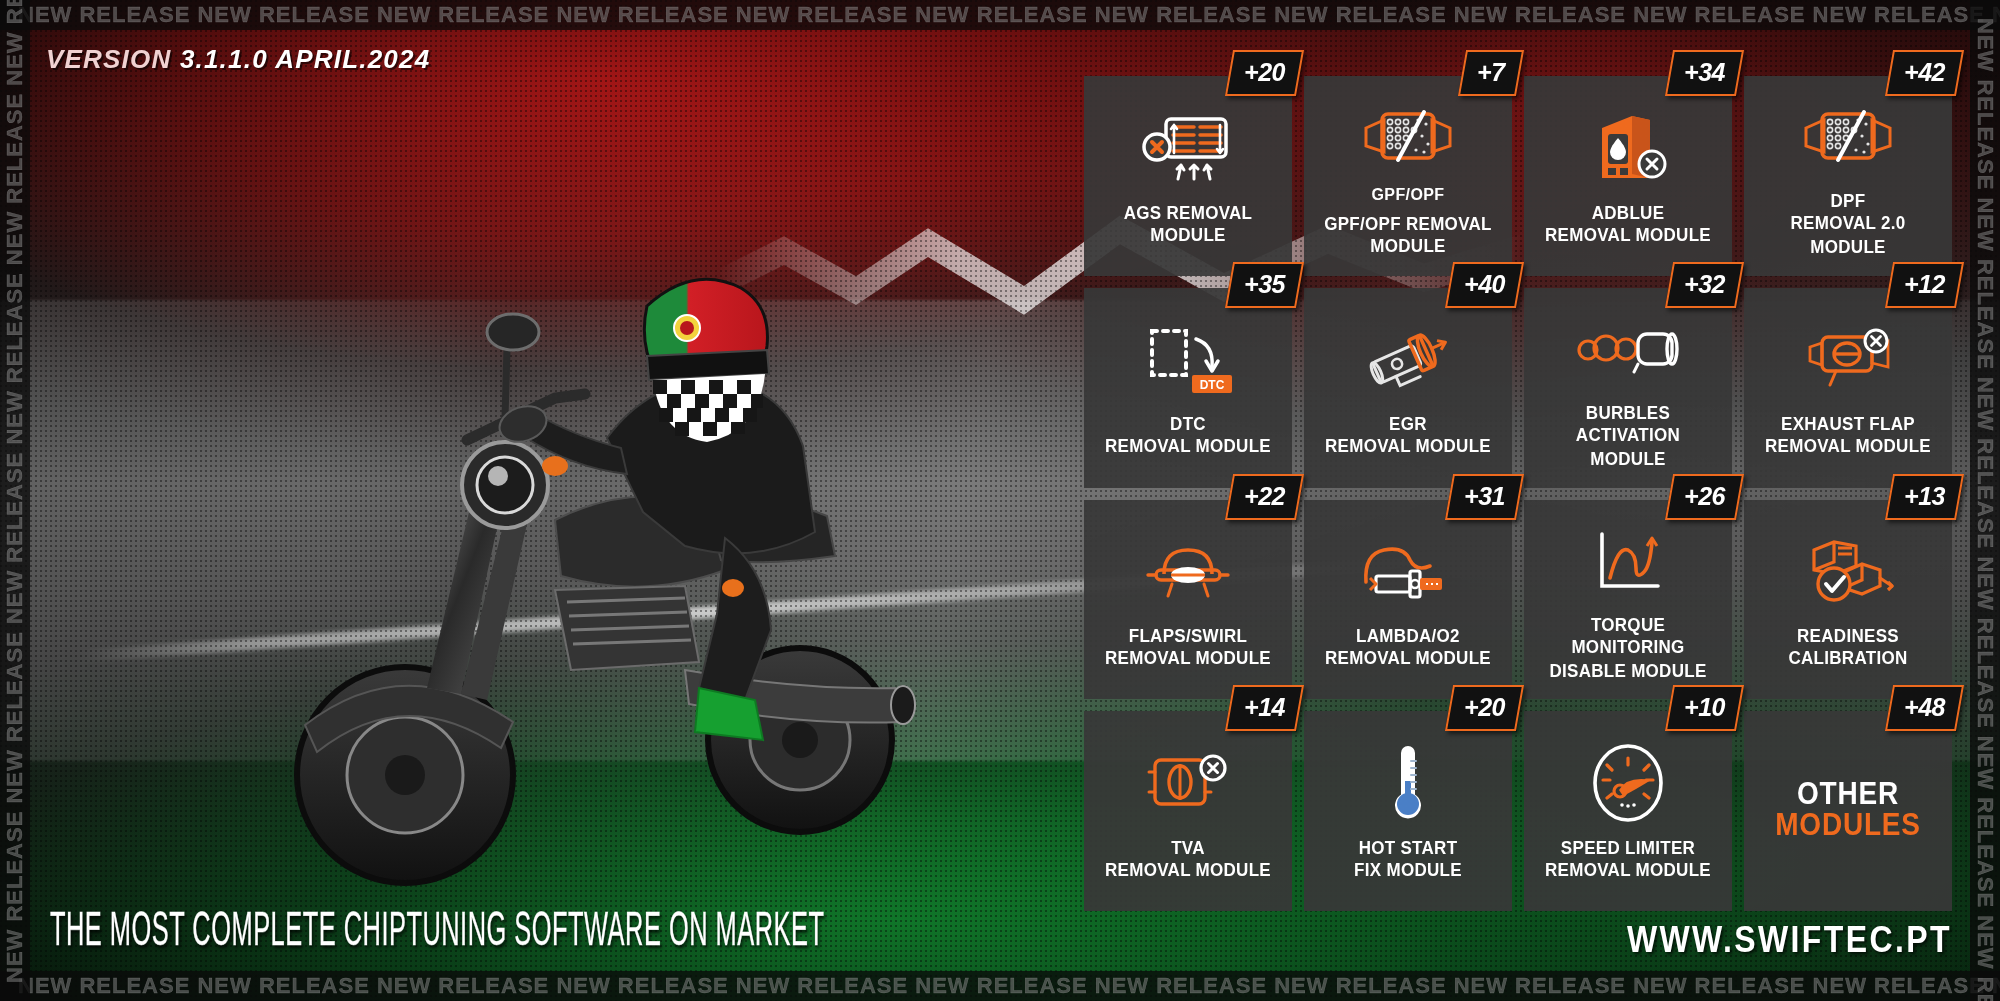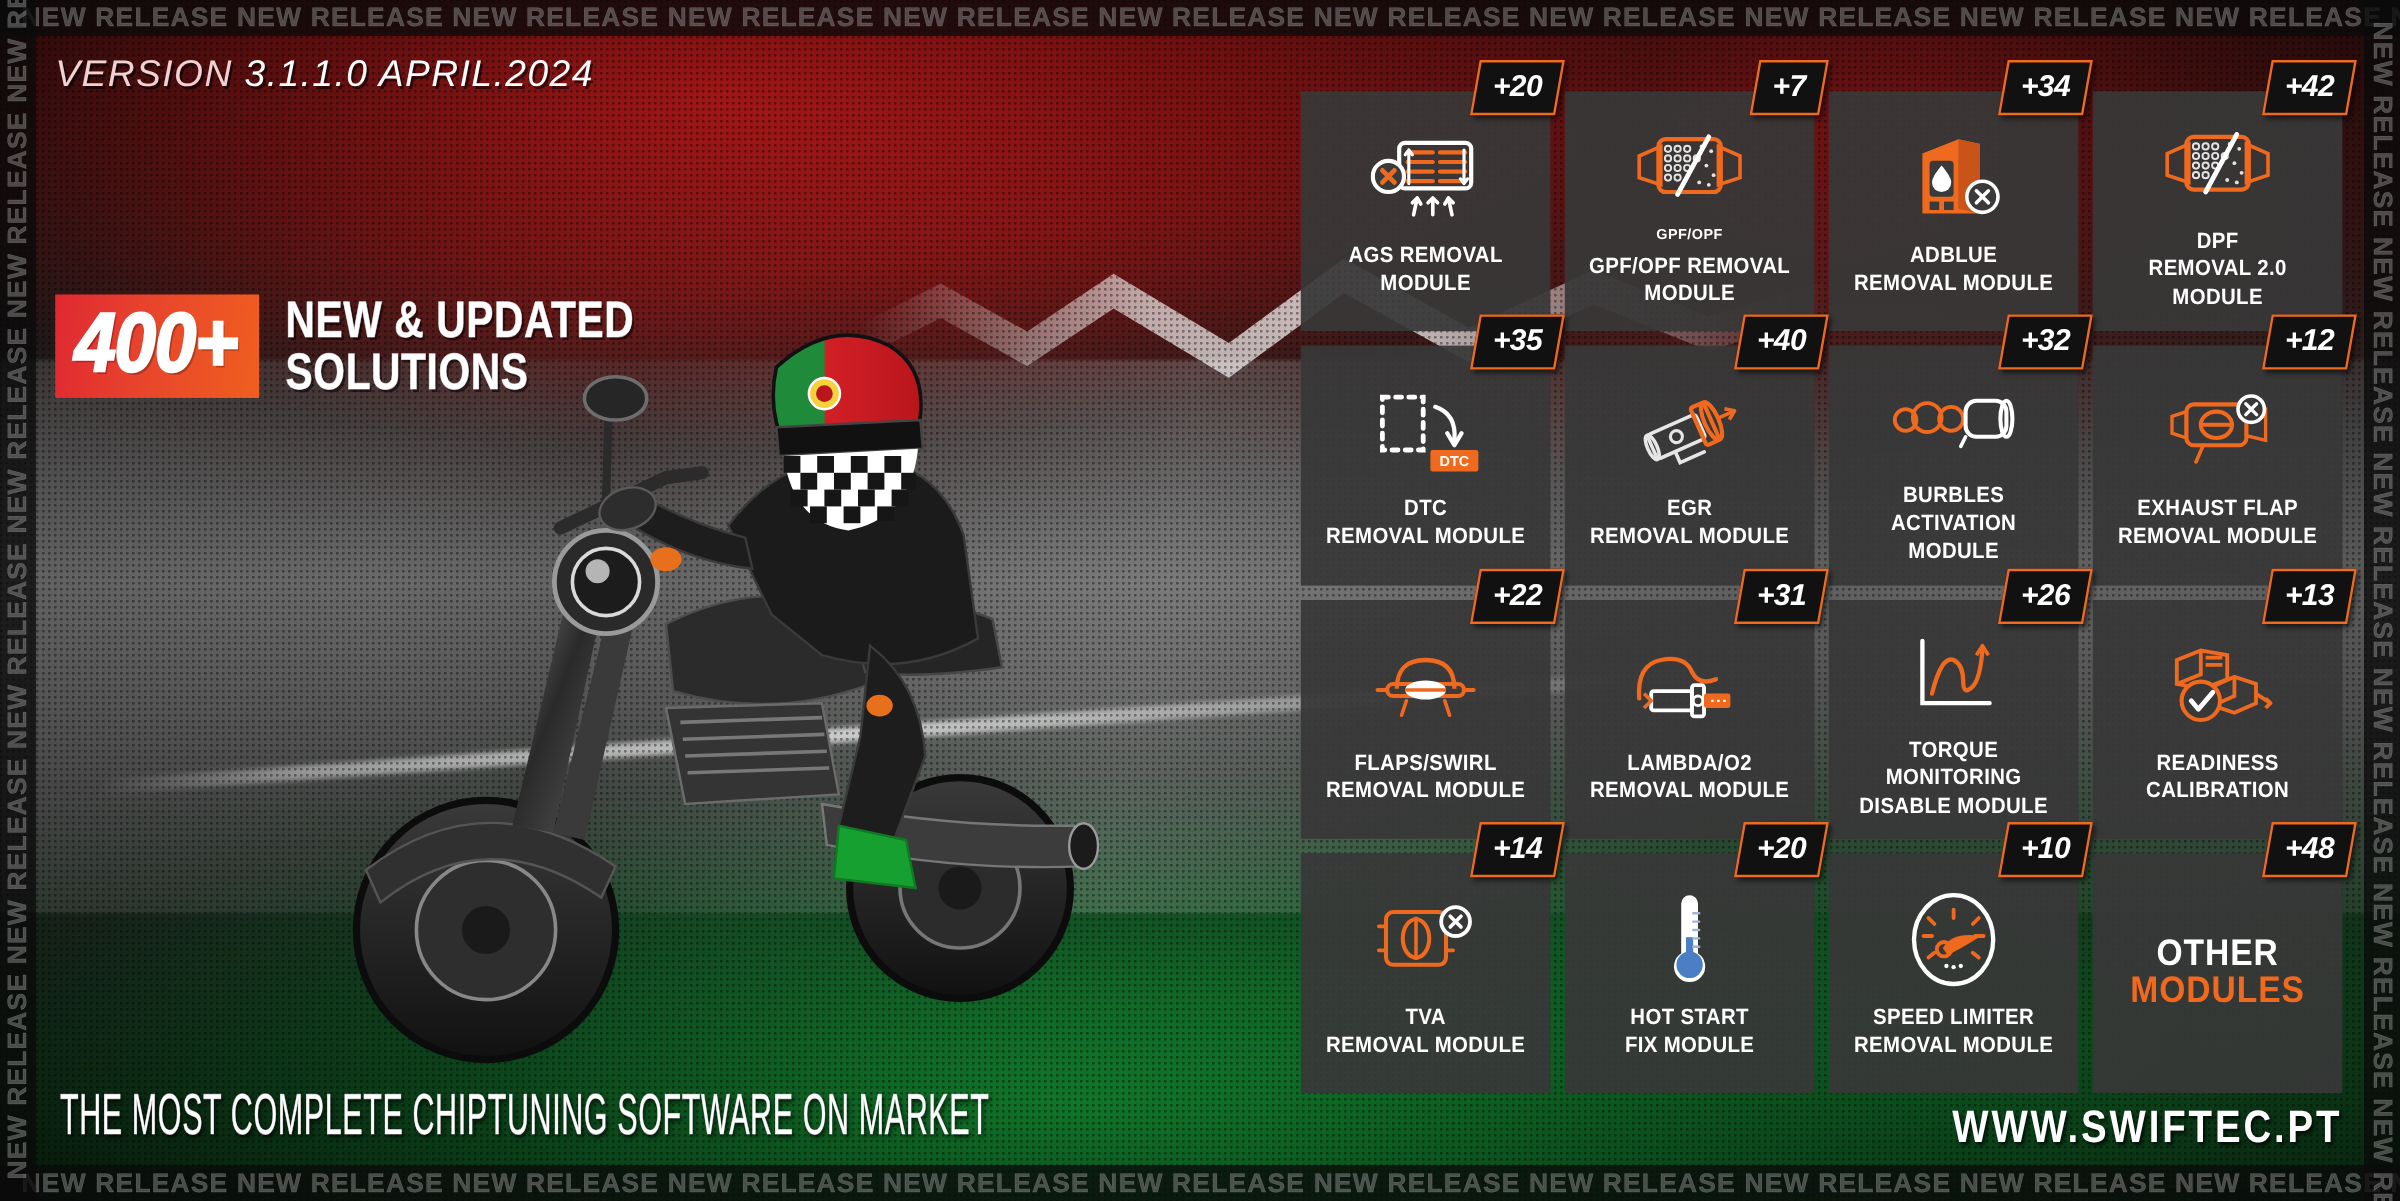--- a/index.html
+++ b/index.html
@@ -86,22 +86,22 @@
   }
 
   
   .moto { position: absolute; left: 255px; top: 270px; width: 760px; height: 650px; }
   .moto svg { width: 100%; height: 100%; }
 
   
   .left-col { position: absolute; left: 46px; top: 44px; width: 790px; }
 
   .version-line {
-    font-size: 31px;
-    font-weight: 400;
+    font-size: 26px;
+    font-weight: 700;
     font-style: italic;
     letter-spacing: 1.2px;
     color: #fff;
     text-shadow: 2px 2px 0 rgba(0,0,0,.55);
     margin-bottom: 6px;
   }
   .version-line .v-word { color: #f0d2d2; }
 
   .title-wrap { position: relative; }
   .title-line {
@@ -232,21 +232,21 @@
     color: #fff;
     font-size: 17px;
     font-weight: 700;
     line-height: 1.25;
     text-align: center;
     letter-spacing: .3px;
     transform: scaleY(1.08);
   }
   .card-sublabel {
     color: #fff;
-    font-size: 12px;
+    font-size: 16px;
     font-weight: 700;
     margin-top: -6px;
     margin-bottom: 10px;
     letter-spacing: .4px;
   }
   .card-other {
     justify-content: center;
   }
   .other-line1 {
     color: #fff;
@@ -398,27 +398,20 @@
   <div class="marquee marquee-bottom">NEW RELEASE NEW RELEASE NEW RELEASE NEW RELEASE NEW RELEASE NEW RELEASE NEW RELEASE NEW RELEASE NEW RELEASE NEW RELEASE NEW RELEASE NEW RELEASE NEW RELEASE NEW RELEASE NEW RELEASE NEW RELEASE NEW RELEASE NEW RELEASE NEW RELEASE NEW</div>
   <div class="marquee marquee-left">NEW RELEASE NEW RELEASE NEW RELEASE NEW RELEASE NEW RELEASE NEW RELEASE NEW RELEASE NEW RELEASE NEW RELEASE NEW RELEASE</div>
   <div class="marquee marquee-right">NEW RELEASE NEW RELEASE NEW RELEASE NEW RELEASE NEW RELEASE NEW RELEASE NEW RELEASE NEW RELEASE NEW RELEASE NEW RELEASE</div>
 
   <div class="left-col">
     <div class="version-line">
       <span class="v-word">VERSION</span>
       <span>3.1.1.0</span>
       <span>APRIL.2024</span>
     </div>
-    <div class="count-row">
-      <div class="count-badge">400+</div>
-      <div class="count-label">
-        <div>NEW &amp; UPDATED</div>
-        <div>SOLUTIONS</div>
-      </div>
-    </div>
   </div>
 
   <div class="tagline">THE MOST COMPLETE CHIPTUNING SOFTWARE ON MARKET</div>
   <div class="site-url">WWW.SWIFTEC.PT</div>
 
   <div class="grid">
 
     <div class="card">
       <div class="badge"><span>+20</span></div>
       <div class="card-icon">

